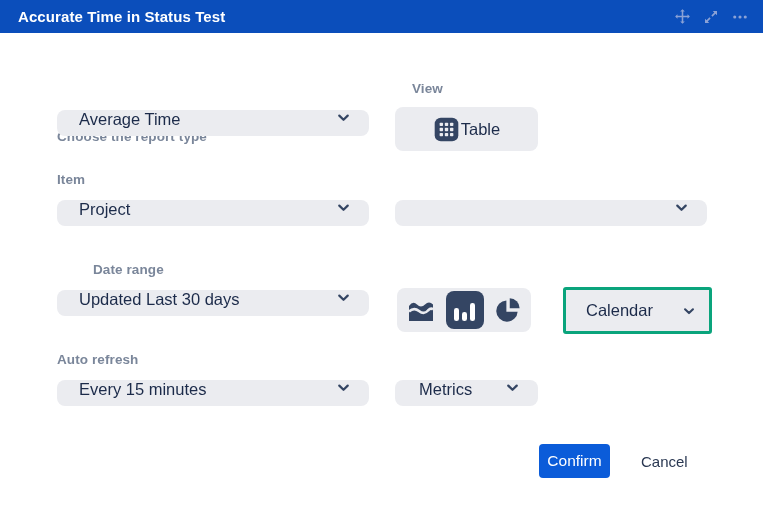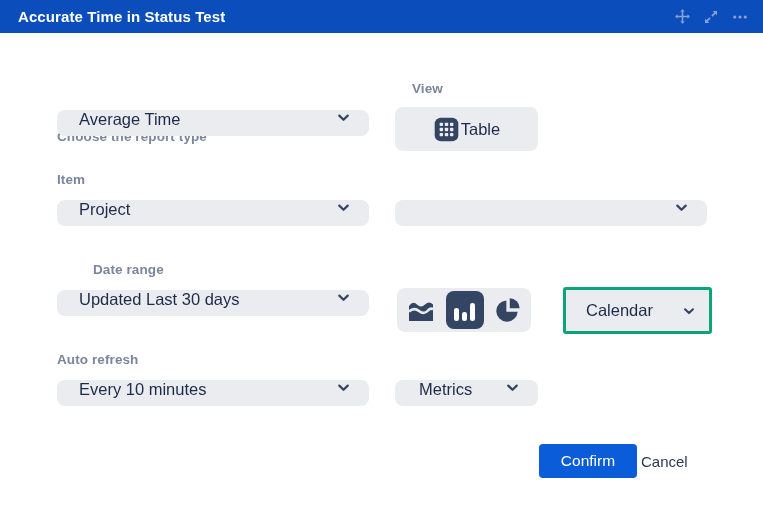--- a/index.html
+++ b/index.html
@@ -52,21 +52,21 @@
   
   .green-box{
     position:absolute;left:563px;top:287px;width:149px;height:47px;
     border:3px solid #0AA47C;border-radius:3px;box-sizing:border-box;
     background:#EBECF0;display:flex;align-items:center;padding:0 13px 0 20px;cursor:pointer;
   }
   .green-box .val{font-size:16.5px;color:#1C2B4A;}
   .green-box .chev{margin-left:auto;display:flex;align-items:center;}
   
   .confirm{
-    position:absolute;left:539px;top:444px;width:98px;height:34px;background:#0B5CD9;
+    position:absolute;left:539px;top:444px;width:71px;height:34px;background:#0B5CD9;
     border:none;border-radius:4px;color:#ffffff;font-size:15.5px;
     font-family:"Liberation Sans",sans-serif;
     display:flex;align-items:center;justify-content:center;cursor:pointer;
   }
   .cancel{
     position:absolute;left:641px;top:444px;height:34px;display:flex;align-items:center;
     font-size:15px;color:#2A3852;cursor:pointer;
   }
 </style>
 </head>
@@ -179,21 +179,21 @@
     <span class="val">Calendar</span>
     <span class="chev">
       <svg width="14" height="14" viewBox="0 0 16 16">
           <path d="M3.5 6l4.5 4.4L12.5 6" stroke="#344563" stroke-width="2.4" fill="none" stroke-linecap="round" stroke-linejoin="round"></path>
         </svg>
     </span>
   </div>
 
   <div class="flabel" style="left:57px;top:352px;">Auto refresh</div>
   <div class="select" style="left:57px;top:380px;width:312px;">
-    <span class="val">Every 10 minutes</span>
+    <span class="val">Every 15 minutes</span>
     <span class="chev">
       <svg width="15" height="15" viewBox="0 0 16 16">
           <path d="M3.5 6l4.5 4.4L12.5 6" stroke="#344563" stroke-width="2.4" fill="none" stroke-linecap="round" stroke-linejoin="round"></path>
         </svg>
     </span>
   </div>
   <div class="select" style="left:395px;top:380px;width:143px;padding-left:24px;">
     <span class="val">Metrics</span>
     <span class="chev">
       <svg width="15" height="15" viewBox="0 0 16 16">

